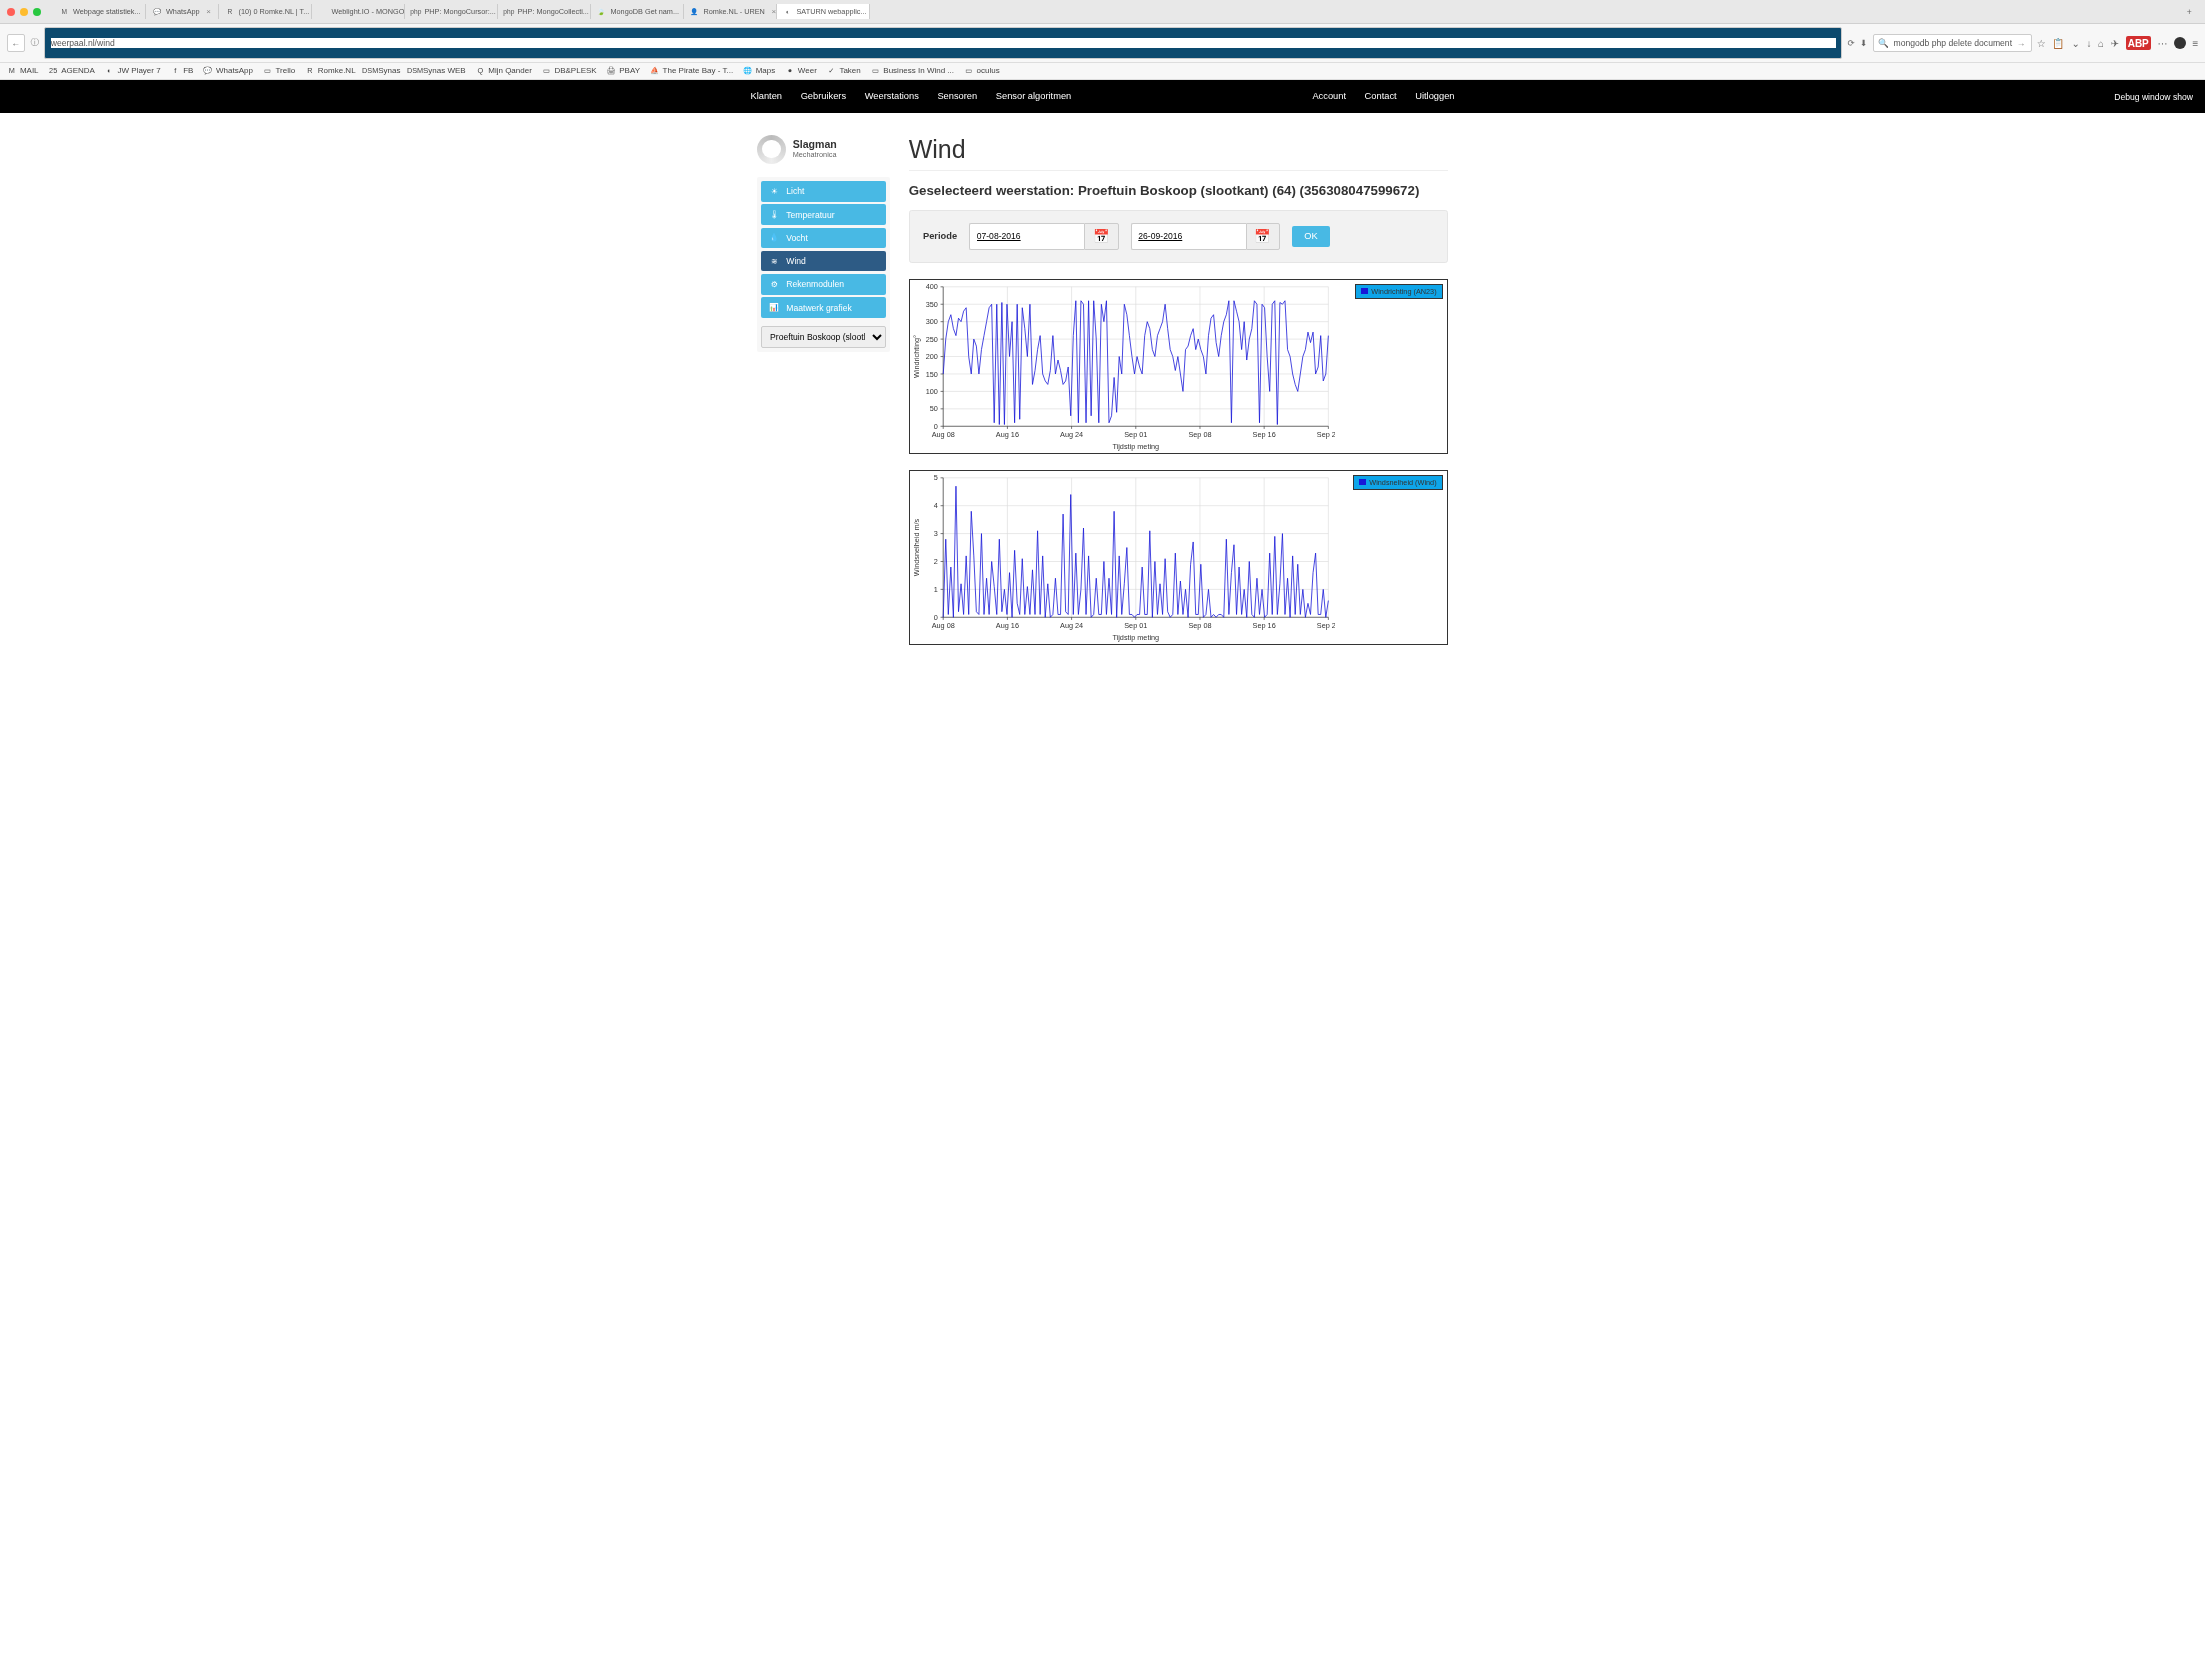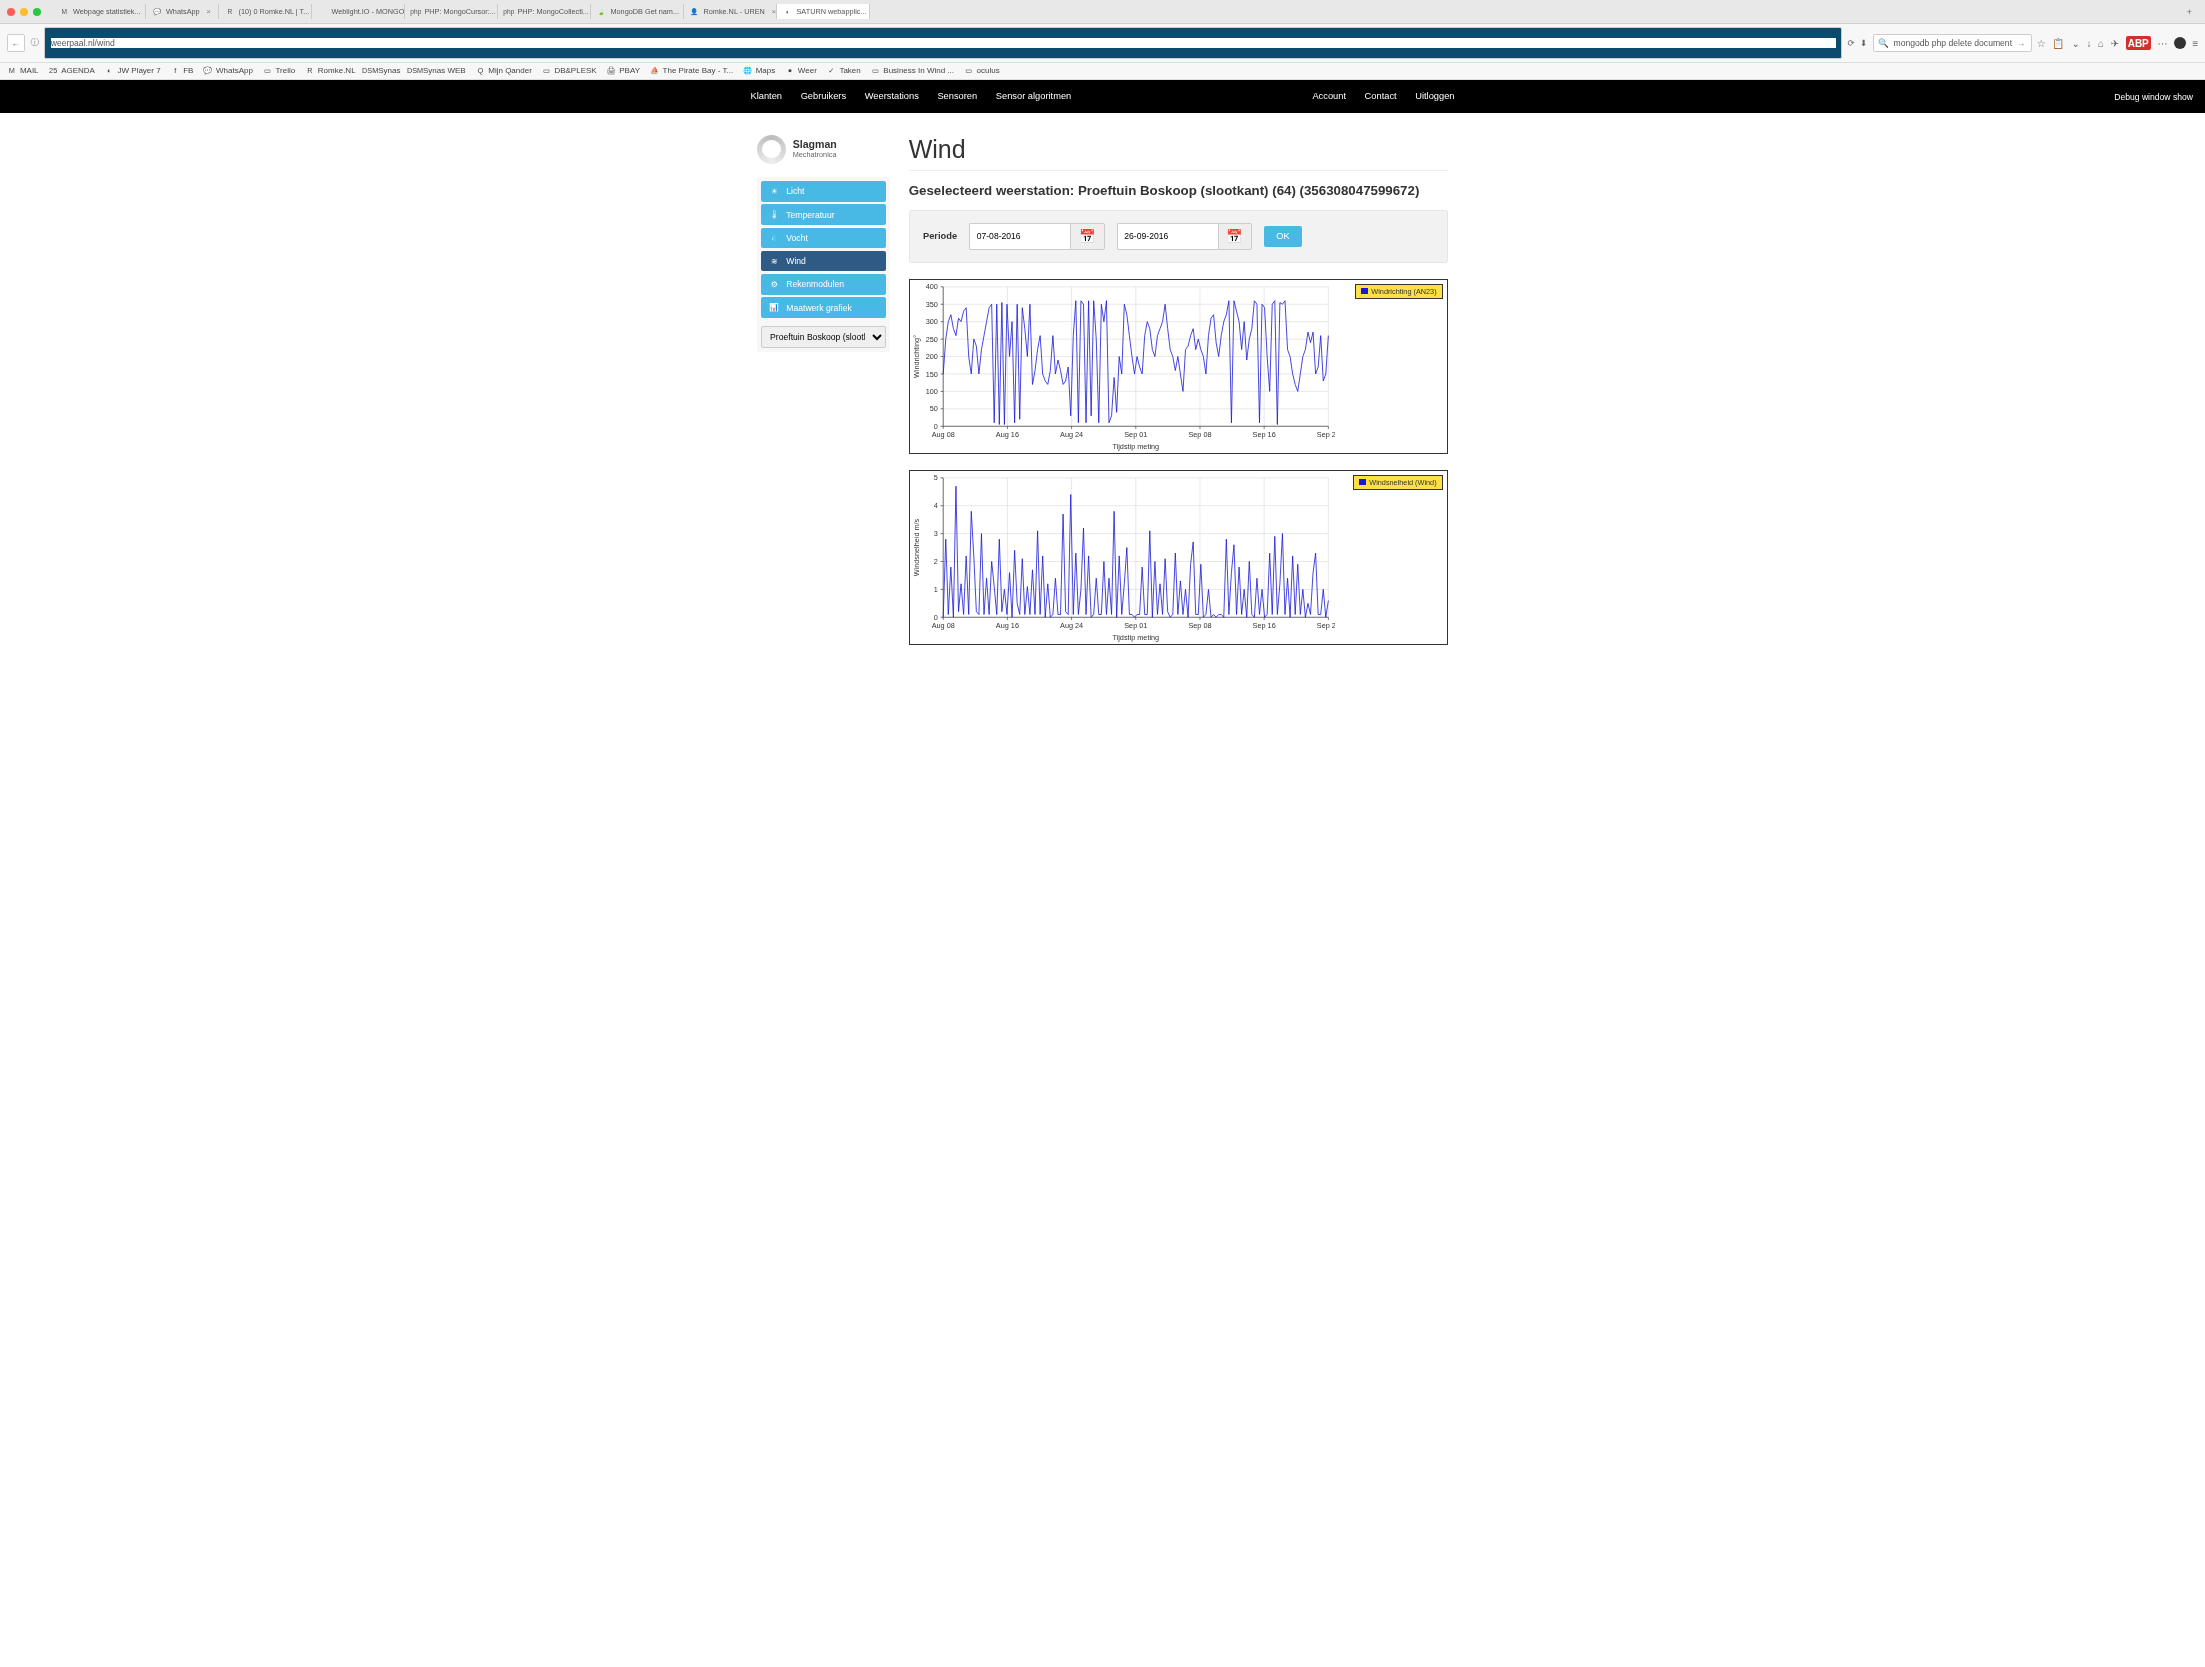--- a/index.html
+++ b/index.html
@@ -54,26 +54,26 @@
 .sm-select { width: 100%; margin-top: 5.3px; padding: 4px; border: 0.7px solid #ccc; border-radius: 2px; font-size: 8.6px; }
 
 .main { flex: 1; }
 h1.page-title { font-size: 25px; font-weight: 400; color: #333; margin-bottom: 6.6px; }
 hr.sep { border: none; border-top: 0.7px solid #eee; margin-bottom: 12px; }
 h2.sub-title { font-size: 13.3px; font-weight: 700; color: #333; margin-bottom: 12px; }
 
 .period-box { background: #f2f2f2; border: 0.7px solid #e5e5e5; border-radius: 2.7px; padding: 12px 13.3px; display: flex; align-items: center; gap: 12px; margin-bottom: 16px; }
 .period-label { font-weight: 700; font-size: 9.3px; }
 .date-group { display: flex; }
-.date-input { border: 0.7px solid #ccc; border-right: none; padding: 4.6px 6.6px; font-size: 8.6px; width: 101px; border-radius: 2px 0 0 2px; }
+.date-input { border: 0.7px solid #ccc; border-right: none; padding: 4.6px 6.6px; font-size: 8.6px; width: 115px; border-radius: 2px 0 0 2px; text-decoration: underline; }
 .date-btn { border: 0.7px solid #ccc; background: #eee; padding: 4.6px 8px; border-radius: 0 2px 2px 0; cursor: pointer; color: #555; }
 .ok-btn { background: #48b9e4; color: #fff; border: none; padding: 5.3px 12px; border-radius: 2px; font-size: 9.3px; cursor: pointer; }
 
 .chart-box { border: 0.7px solid #333; margin-bottom: 16px; position: relative; background: #fff; }
-.chart-legend { position: absolute; top: 4px; right: 4px; border: 0.7px solid #333; background: #fde047; padding: 2px 5.3px; font-size: 7.3px; display: flex; align-items: center; gap: 3.3px; }
+.chart-legend { position: absolute; top: 4px; right: 4px; border: 0.7px solid #333; background: #0ea5e9; padding: 2px 5.3px; font-size: 7.3px; display: flex; align-items: center; gap: 3.3px; }
 .leg-sq { width: 6.6px; height: 6.6px; background: #1818d8; }
 svg.chart { display: block; }
 .axis text { font-size: 11px; fill: #333; }
 .axis line, .axis path { stroke: #333; stroke-width: 1; }
 .grid line { stroke: #ddd; stroke-width: 1; }
 .series { stroke: #1818d8; stroke-width: 1.2; fill: none; }
 .ylabel { font-size: 11px; fill: #333; }
 .xlabel { font-size: 11px; fill: #333; text-anchor: middle; }
 </style>
 </head>

